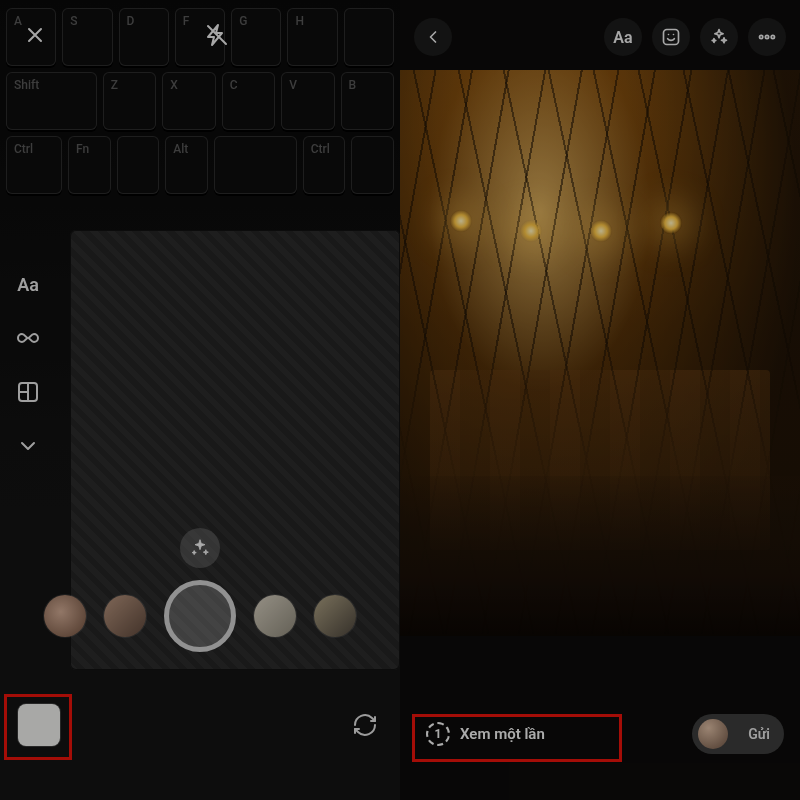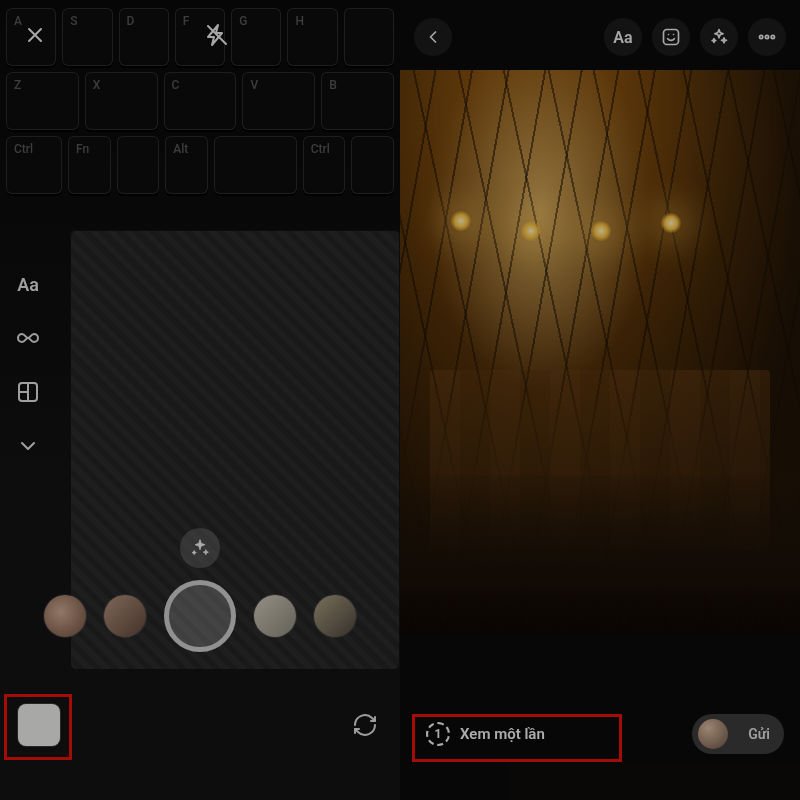--- a/index.html
+++ b/index.html
@@ -239,20 +239,21 @@
     <div class="kb-row">
       <div class="key w1">A</div>
       <div class="key w1">S</div>
       <div class="key w1">D</div>
       <div class="key w1">F</div>
       <div class="key w1">G</div>
       <div class="key w1">H</div>
       <div class="key w1 blank"></div>
     </div>
     <div class="kb-row">
+      <div class="key w2">Shift</div>
       <div class="key w1">Z</div>
       <div class="key w1">X</div>
       <div class="key w1">C</div>
       <div class="key w1">V</div>
       <div class="key w1">B</div>
     </div>
     <div class="kb-row">
       <div class="key w15">Ctrl</div>
       <div class="key w1">Fn</div>
       <div class="key w1 blank">⊞</div>

